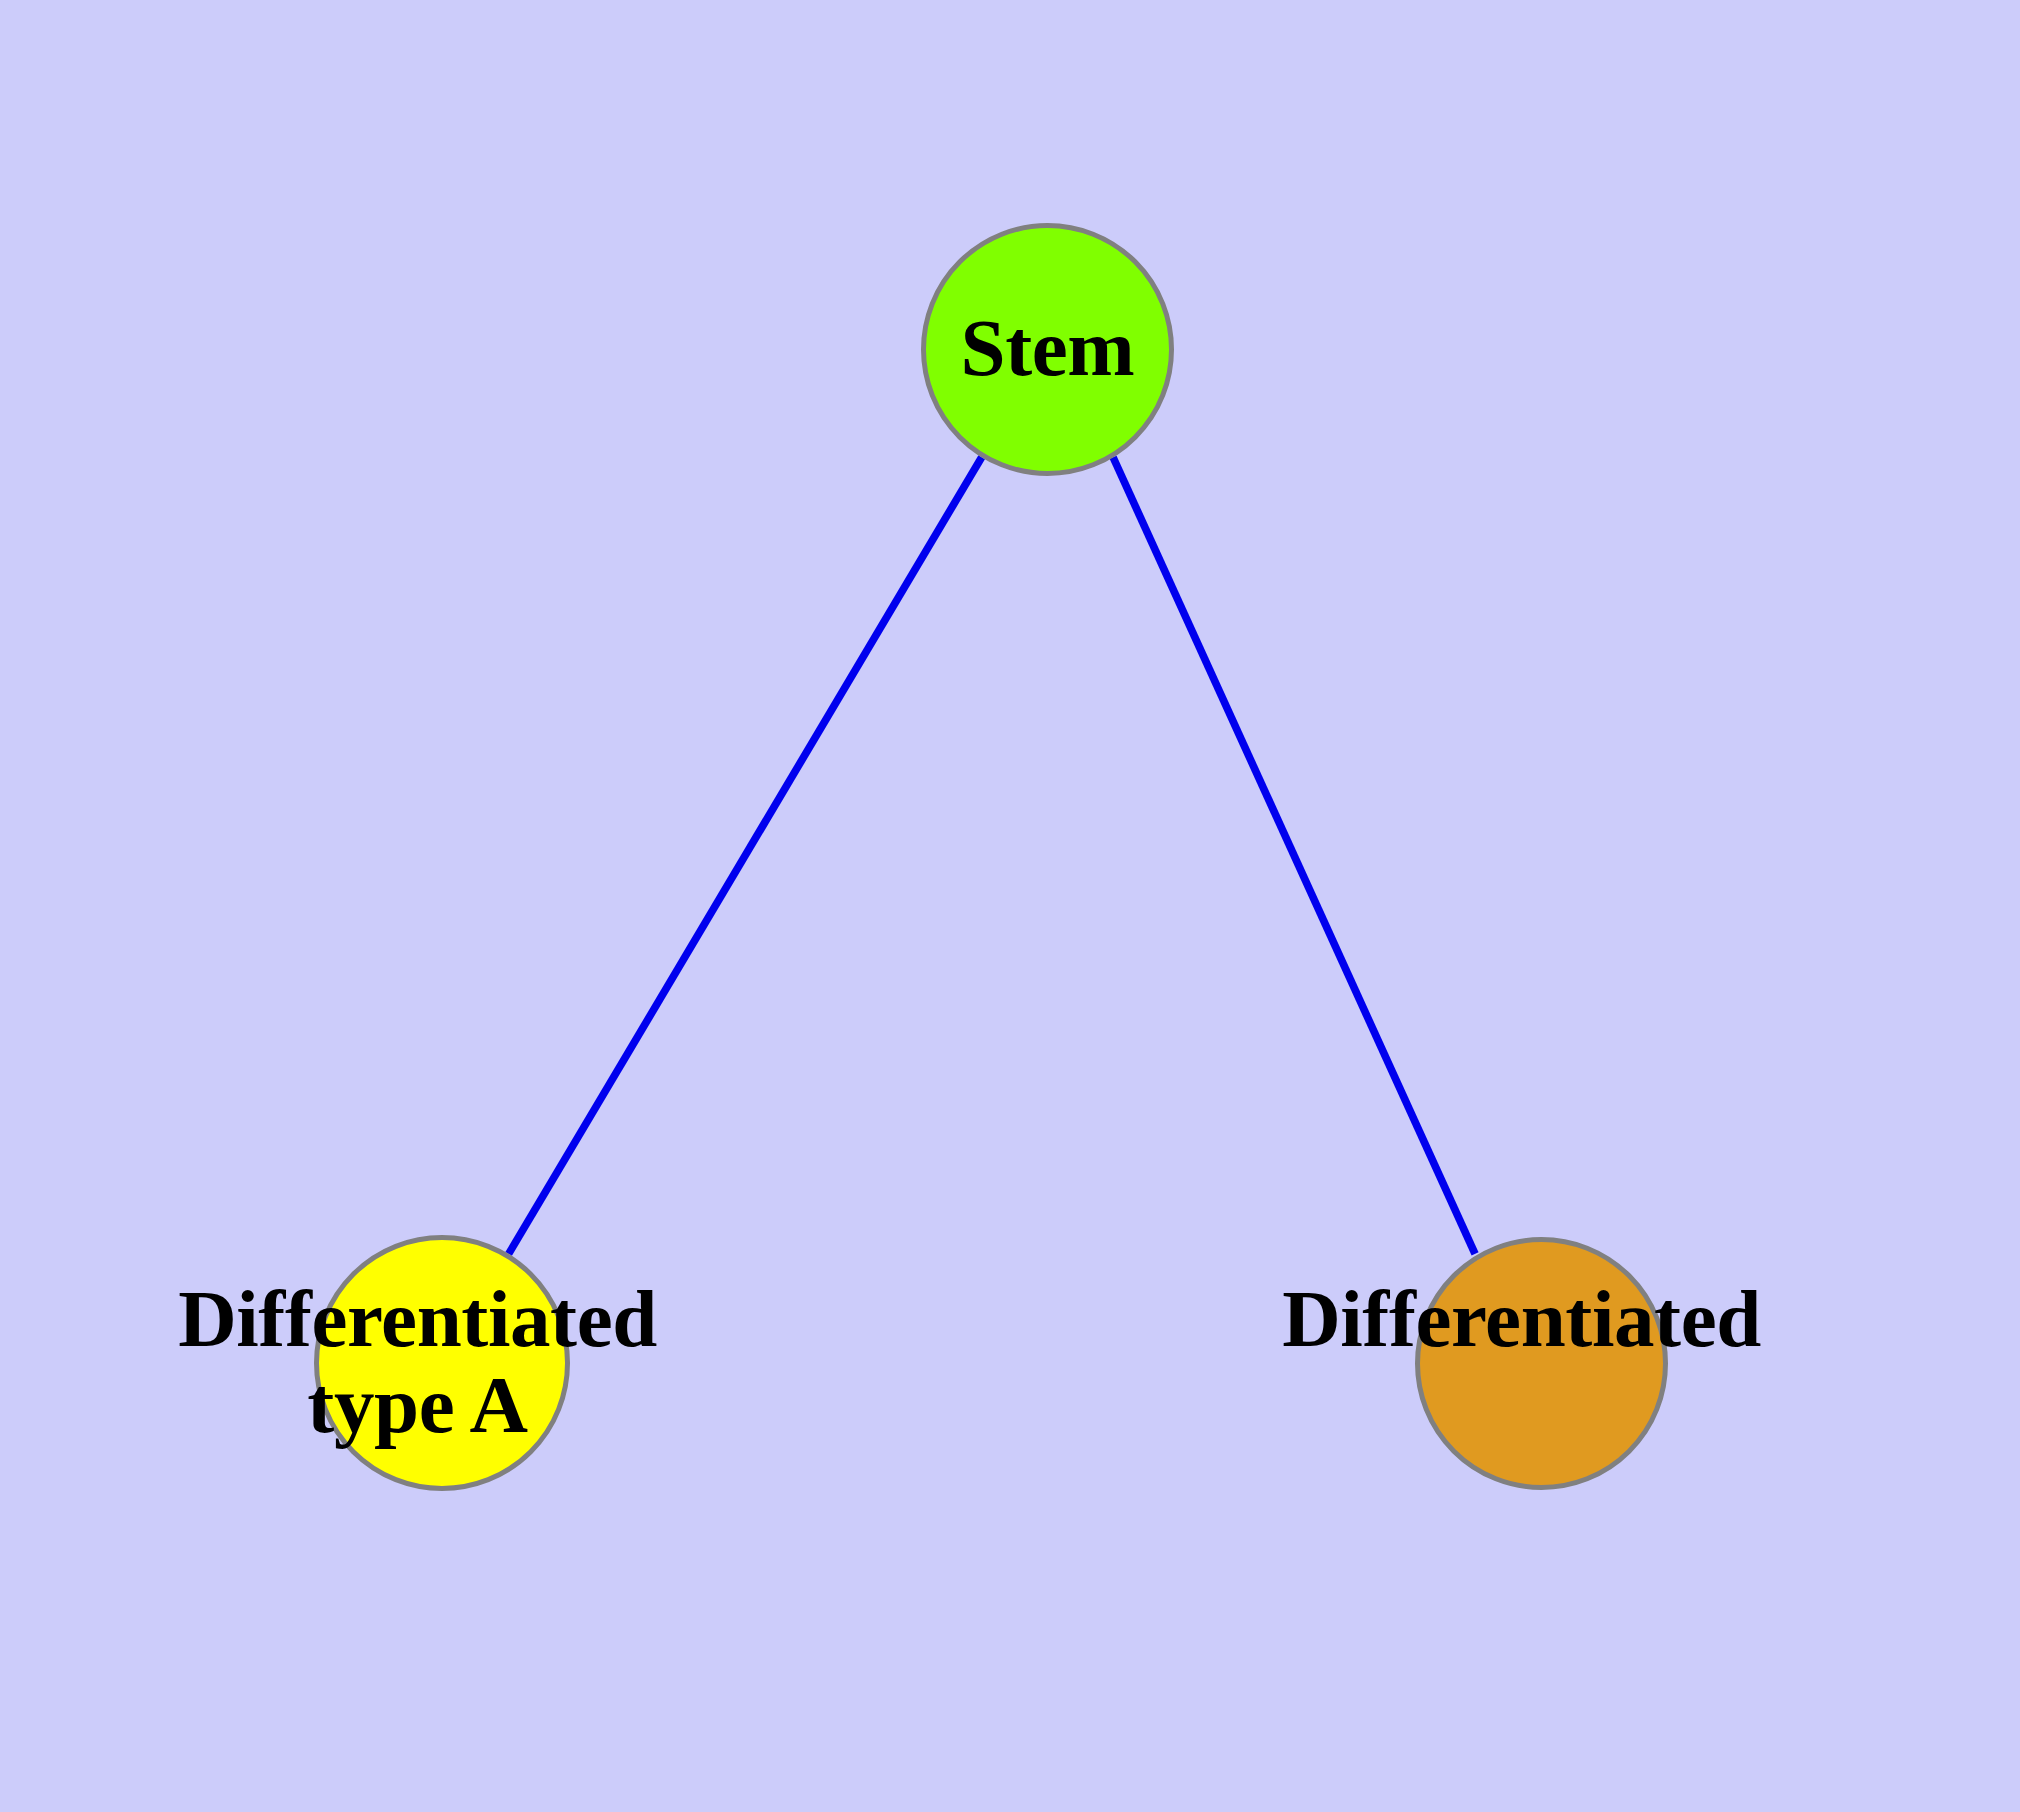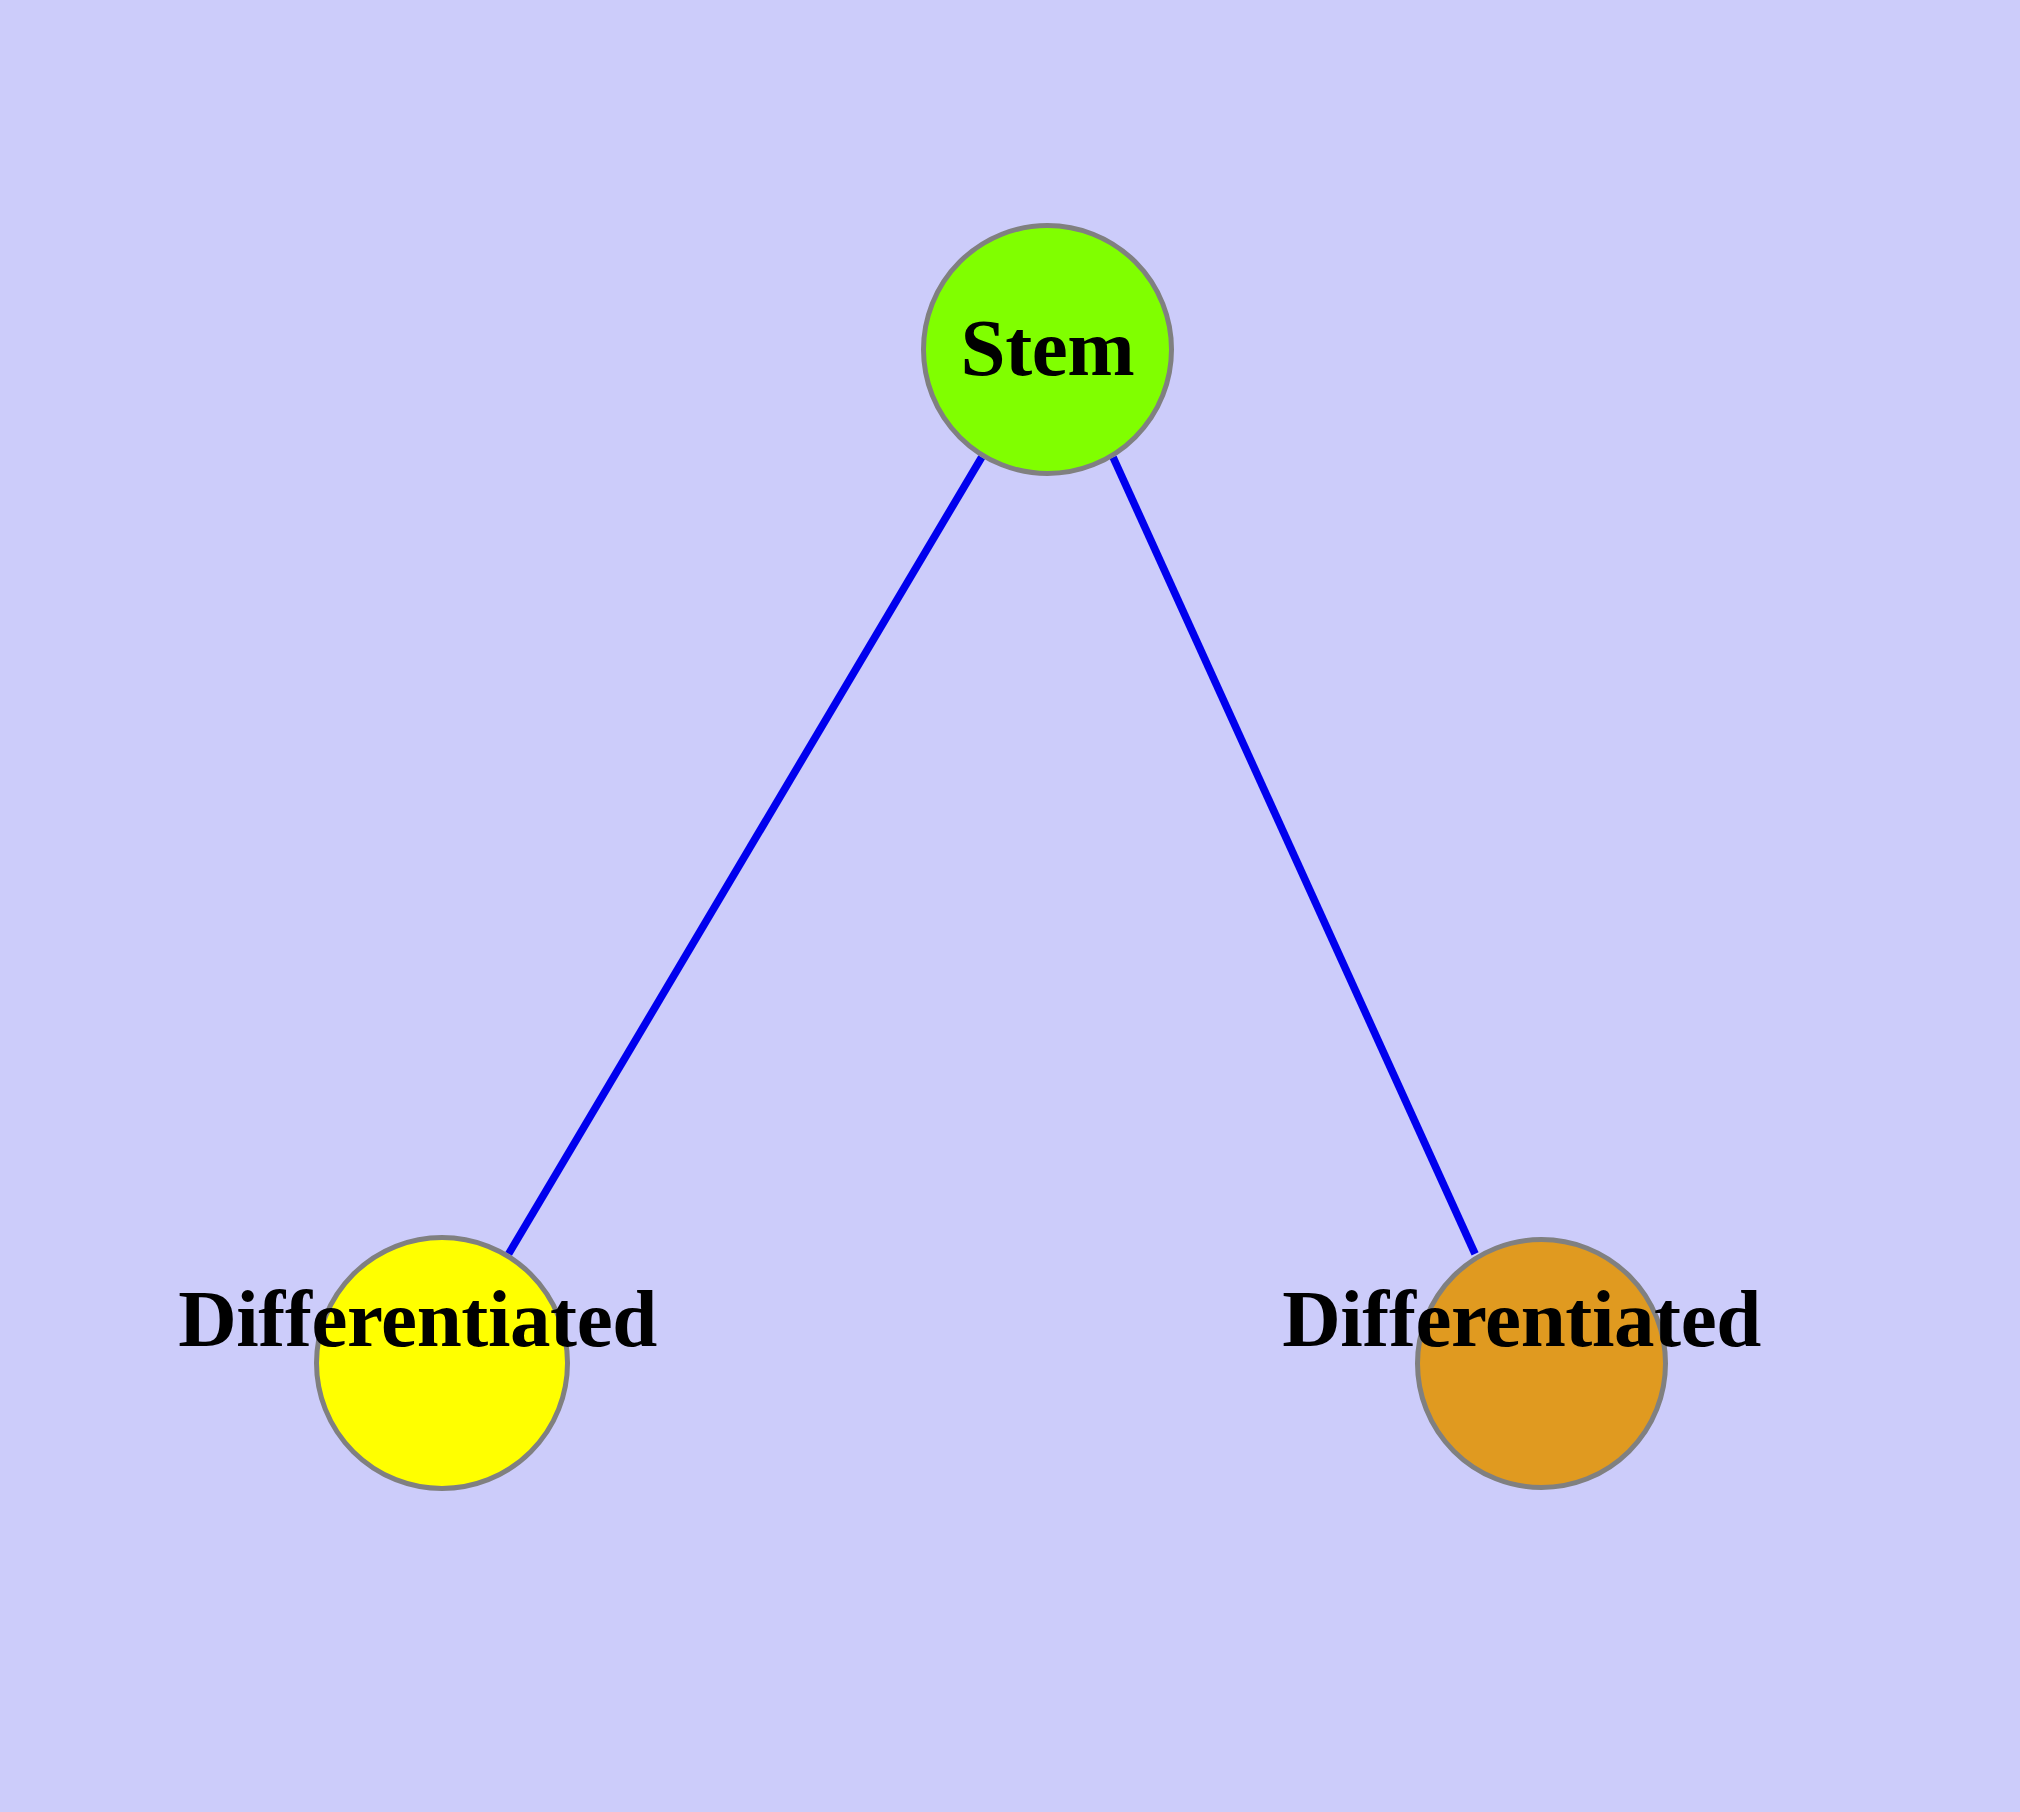--- a/index.html
+++ b/index.html
@@ -47,18 +47,18 @@
     <line id="edge0" stroke="#0000ee" stroke-width="9" stroke-linecap="butt" x1="1158" y1="497" x2="600" y2="1437"></line>
     <line id="edge1" stroke="#0000ee" stroke-width="9" stroke-linecap="butt" x1="1313" y1="497" x2="1740" y2="1437"></line>
   </svg>
 
   <div class="node" id="node-stem" style="left: 921px; top: 187px; width: 253px; height: 253px; background: rgb(128, 255, 0); border: 5.1px solid rgb(128, 128, 128);"></div>
   <div class="node" id="node-diff_a" style="left: 314px; top: 1199px; width: 256px; height: 256px; background: rgb(255, 255, 0); border: 5.1px solid rgb(128, 128, 128);"></div>
   <div class="node" id="node-diff_b" style="left: 1415px; top: 1201px; width: 253px; height: 253px; background: rgb(224, 154, 32); border: 5.1px solid rgb(128, 128, 128);"></div>
 
   <div class="node-label" id="label-stem" style="font-size: 81px; color: rgb(0, 0, 0); left: 37px; top: 270px; width: 2021px;">Stem</div>
 
-  <div class="node-label" id="label-diff_a" style="font-size: 81px; color: rgb(0, 0, 0); left: -593px; top: 1241px; width: 2021px;"><span>Differentiated</span><br></div>
+  <div class="node-label" id="label-diff_a" style="font-size: 81px; color: rgb(0, 0, 0); left: -593px; top: 1241px; width: 2021px;"><span>Differentiated</span><br><span>type A</span></div>
 
   <div class="node-label" id="label-diff_b" style="font-size: 81px; color: rgb(0, 0, 0); left: 511px; top: 1241px; width: 2021px;"><span>Differentiated</span><br></div>
 
 </div>
 
 
 </body></html>

